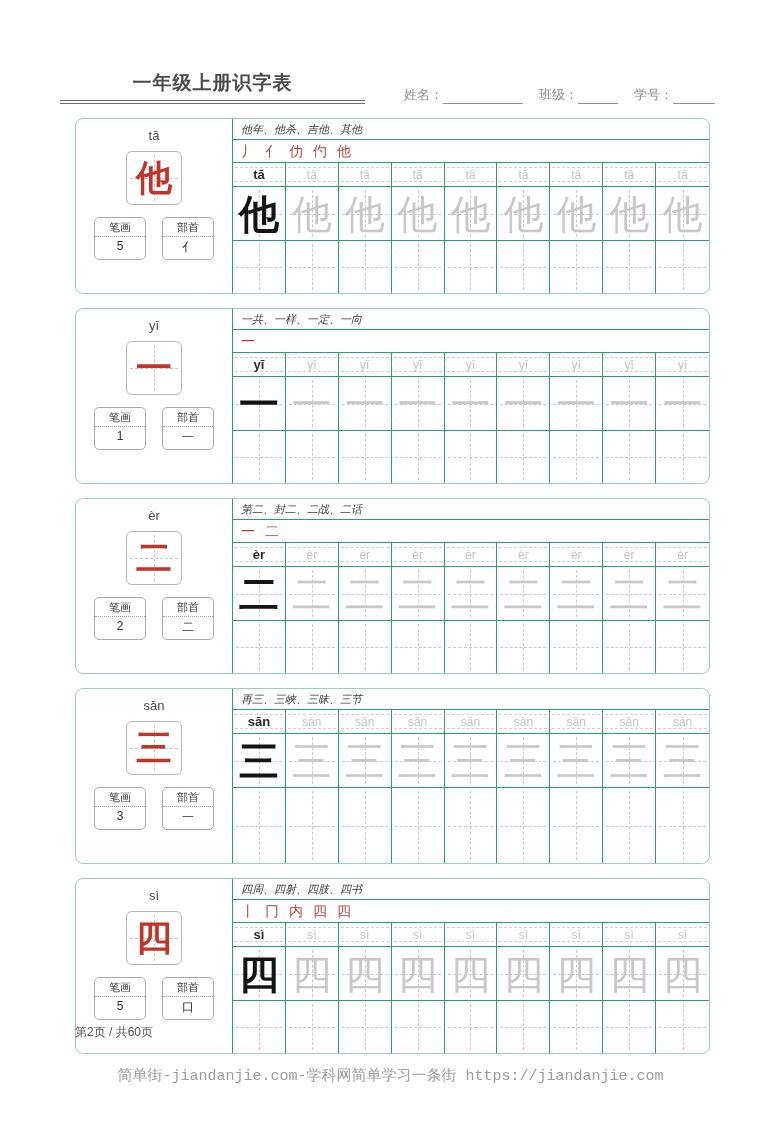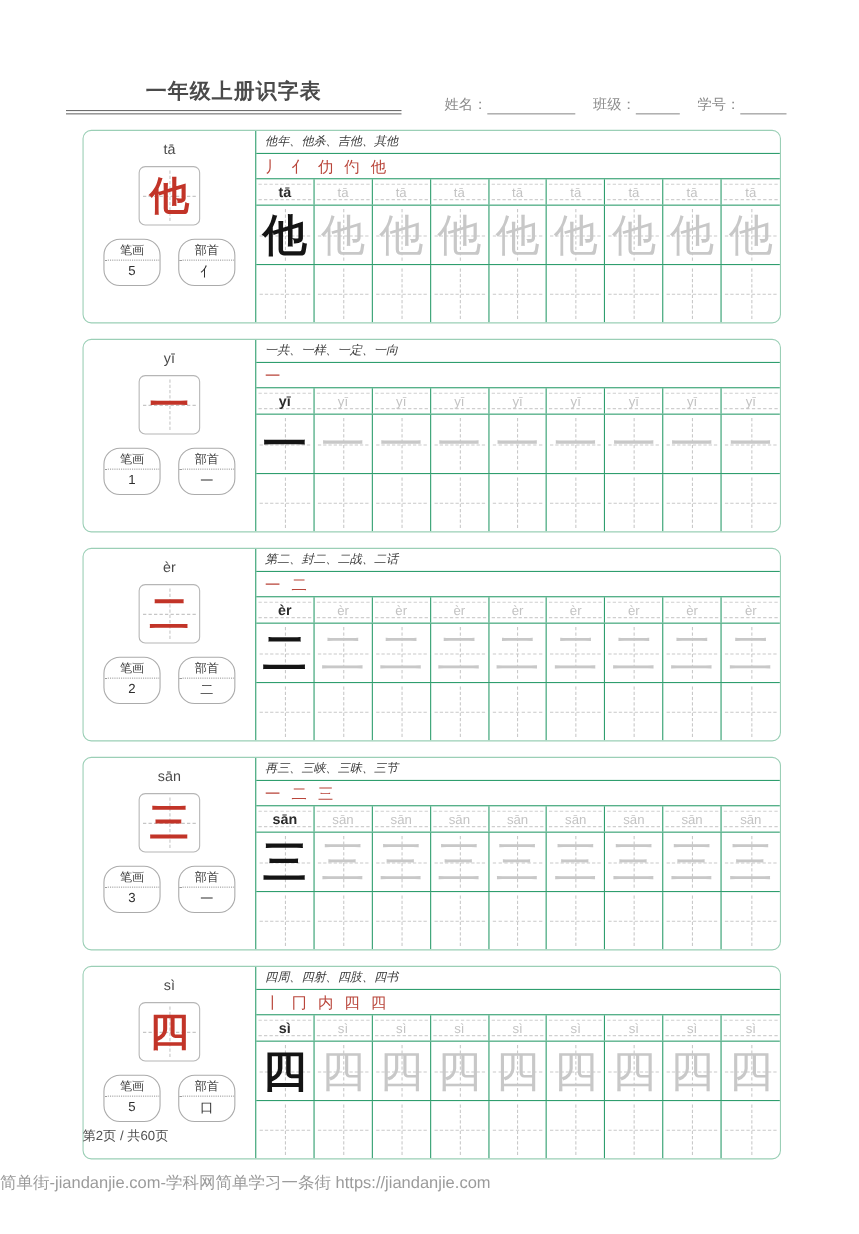--- a/index.html
+++ b/index.html
@@ -33,21 +33,21 @@
   .pinyin-label { text-align: center; font-size: 13px; color: #4a4a4a; height: 18px; }
   .char-box {
     width: 56px; height: 54px; margin: 5px auto 0;
     border: 1px solid #b6b6b6; border-radius: 6px; position: relative;
     display: flex; align-items: center; justify-content: center; background: #fff;
   }
   .char-box::before { content: ""; position: absolute; left: 50%; top: 3px; bottom: 3px; border-left: 1px dashed #c6c6c6; }
   .char-box::after  { content: ""; position: absolute; top: 50%; left: 3px; right: 3px; border-top: 1px dashed #c6c6c6; }
   .big-char { position: relative; z-index: 1; font-size: 36px; line-height: 1; color: #c23428; font-weight: 600; }
   .info-row { display: flex; justify-content: center; gap: 16px; margin-top: 12px; }
-  .info-box { width: 52px; border: 1px solid #ababab; border-radius: 15px; background: #fff; overflow: hidden; }
+  .info-box { width: 52px; border: 1px solid #ababab; border-radius: 5px; background: #fff; overflow: hidden; }
   .info-label { font-size: 11px; color: #3c3c3c; text-align: center; padding: 2px 0 1px; border-bottom: 1px dotted #9c9c9c; }
   .info-value { font-size: 12px; color: #2e2e2e; text-align: center; padding: 2px 0 3px; }
 
   .right { flex: 1; display: flex; flex-direction: column; }
   .words-row { height: 21px; line-height: 20px; font-size: 11px; color: #3a3a3a; padding-left: 8px; border-bottom: 1px solid #2f9e6e; white-space: nowrap; overflow: hidden; font-style: italic; }
   .stroke-row { height: 23px; line-height: 22px; font-size: 14px; color: #b9453a; padding-left: 8px; border-bottom: 1px solid #2f9e6e; white-space: nowrap; overflow: hidden; }
   .stroke-step { margin-right: 10px; }
 
   .grid-row { display: grid; grid-template-columns: repeat(9, 1fr); border-bottom: 1px solid #2f9e6e; }
   .pinyin-row { height: 24px; }
@@ -60,21 +60,21 @@
   .cell.char::before, .cell.empty::before { content: ""; position: absolute; left: 50%; top: 3px; bottom: 3px; border-left: 1px dashed #c9c9c9; }
   .cell.char::after,  .cell.empty::after  { content: ""; position: absolute; top: 50%; left: 3px; right: 3px; border-top: 1px dashed #c9c9c9; }
   .cell span { position: relative; z-index: 1; }
   .cell.pinyin span { font-size: 12px; color: #c3c3c3; }
   .cell.pinyin.first span { font-size: 13px; font-weight: 700; color: #2b2b2b; }
   .cell.char span { font-size: 40px; line-height: 1; color: #c8c8c8; }
   .cell.char.first span { color: #141414; font-weight: 700; }
 
   
   .page-indicator { position: absolute; top: 1024px; left: 75px; width: 635px; text-align: left; font-size: 12px; color: #4f4f4f; }
-  .site-footer { position: absolute; top: 1066px; left: 0; width: 781px; text-align: left; font-size: 15px; color: #9b9b9b; }
+  .site-footer { position: absolute; top: 1066px; left: 0; width: 781px; text-align: center; font-size: 15px; color: #9b9b9b; font-family: Liberation Mono, monospace; }
 </style>
 </head>
 <body>
 
 <div class="header">
   <div class="title-wrap">
     <div class="title">一年级上册识字表</div>
     <div class="title-underline"></div>
   </div>
   <div class="fields">
@@ -372,21 +372,20 @@
           <div class="info-value">3</div>
         </div>
         <div class="info-box">
           <div class="info-label">部首</div>
           <div class="info-value">一</div>
         </div>
       </div>
     </div>
     <div class="right">
       <div class="words-row">再三、三峡、三昧、三节</div>
-      <div class="stroke-row"><span class="stroke-step">一</span><span class="stroke-step">二</span><span class="stroke-step">三</span></div>
       <div class="grid-row pinyin-row">
           <div class="cell pinyin first">
             <span>sān</span>
           </div>
           <div class="cell pinyin ghost">
             <span>sān</span>
           </div>
           <div class="cell pinyin ghost">
             <span>sān</span>
           </div>

